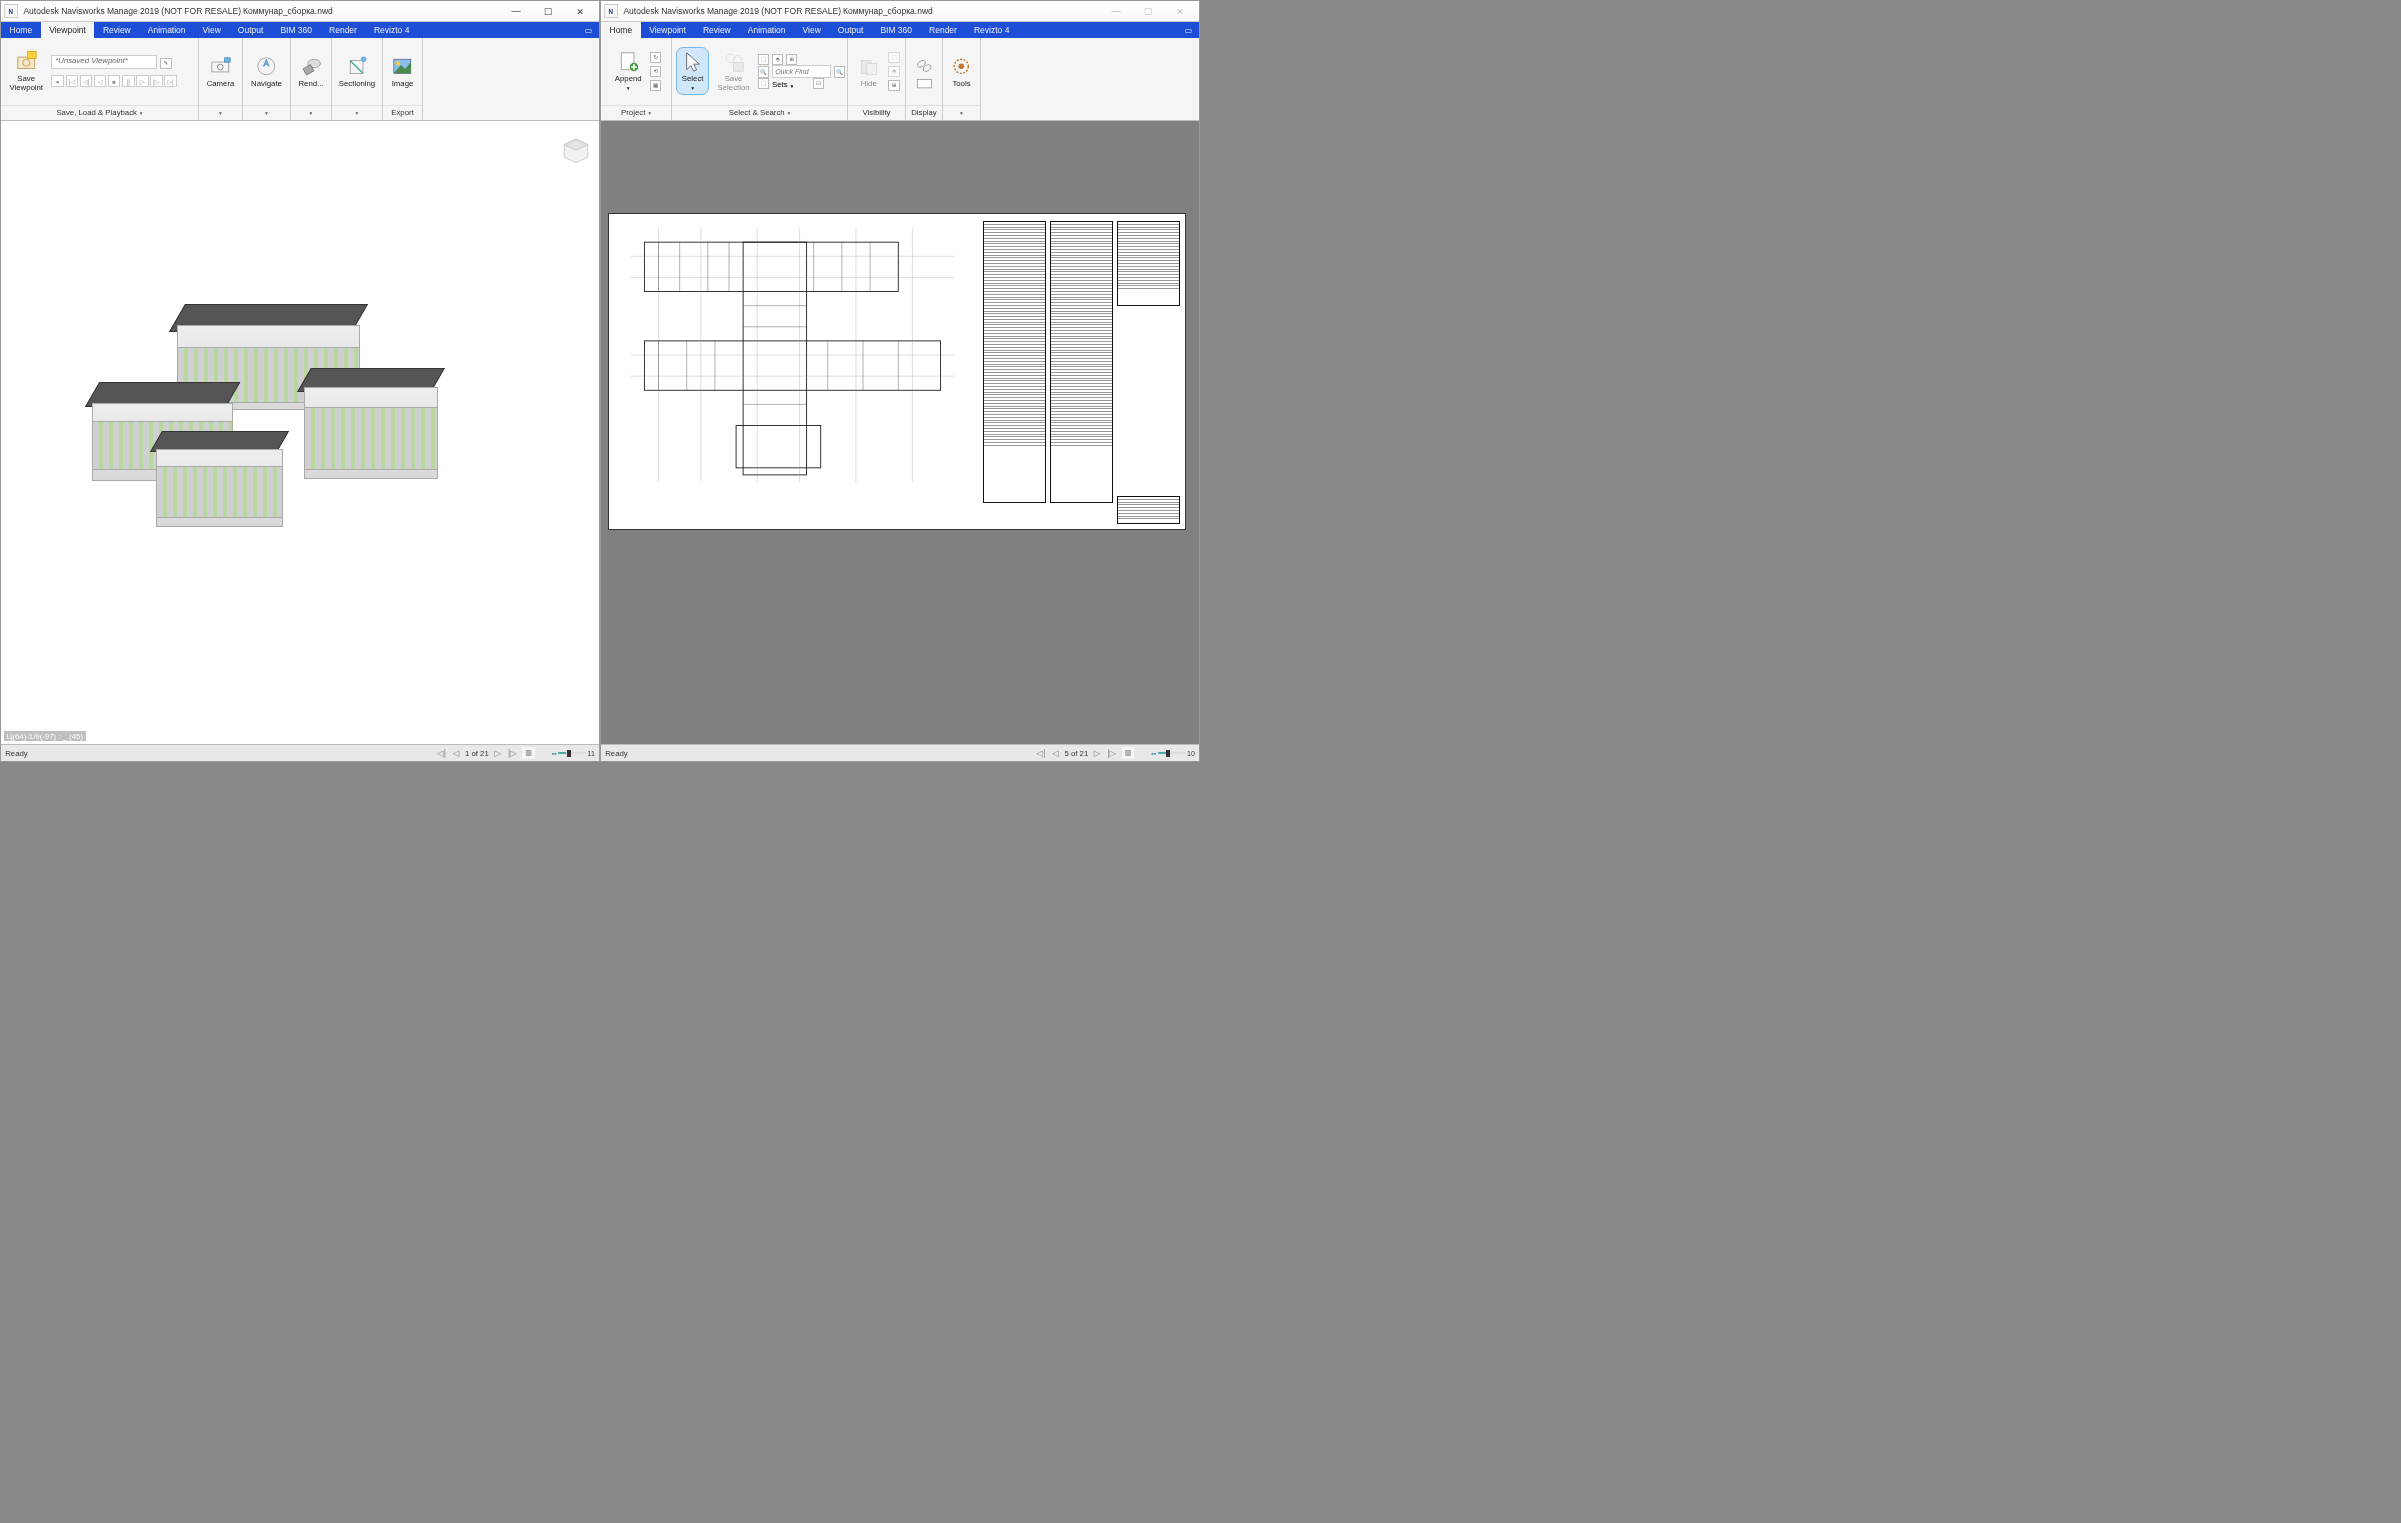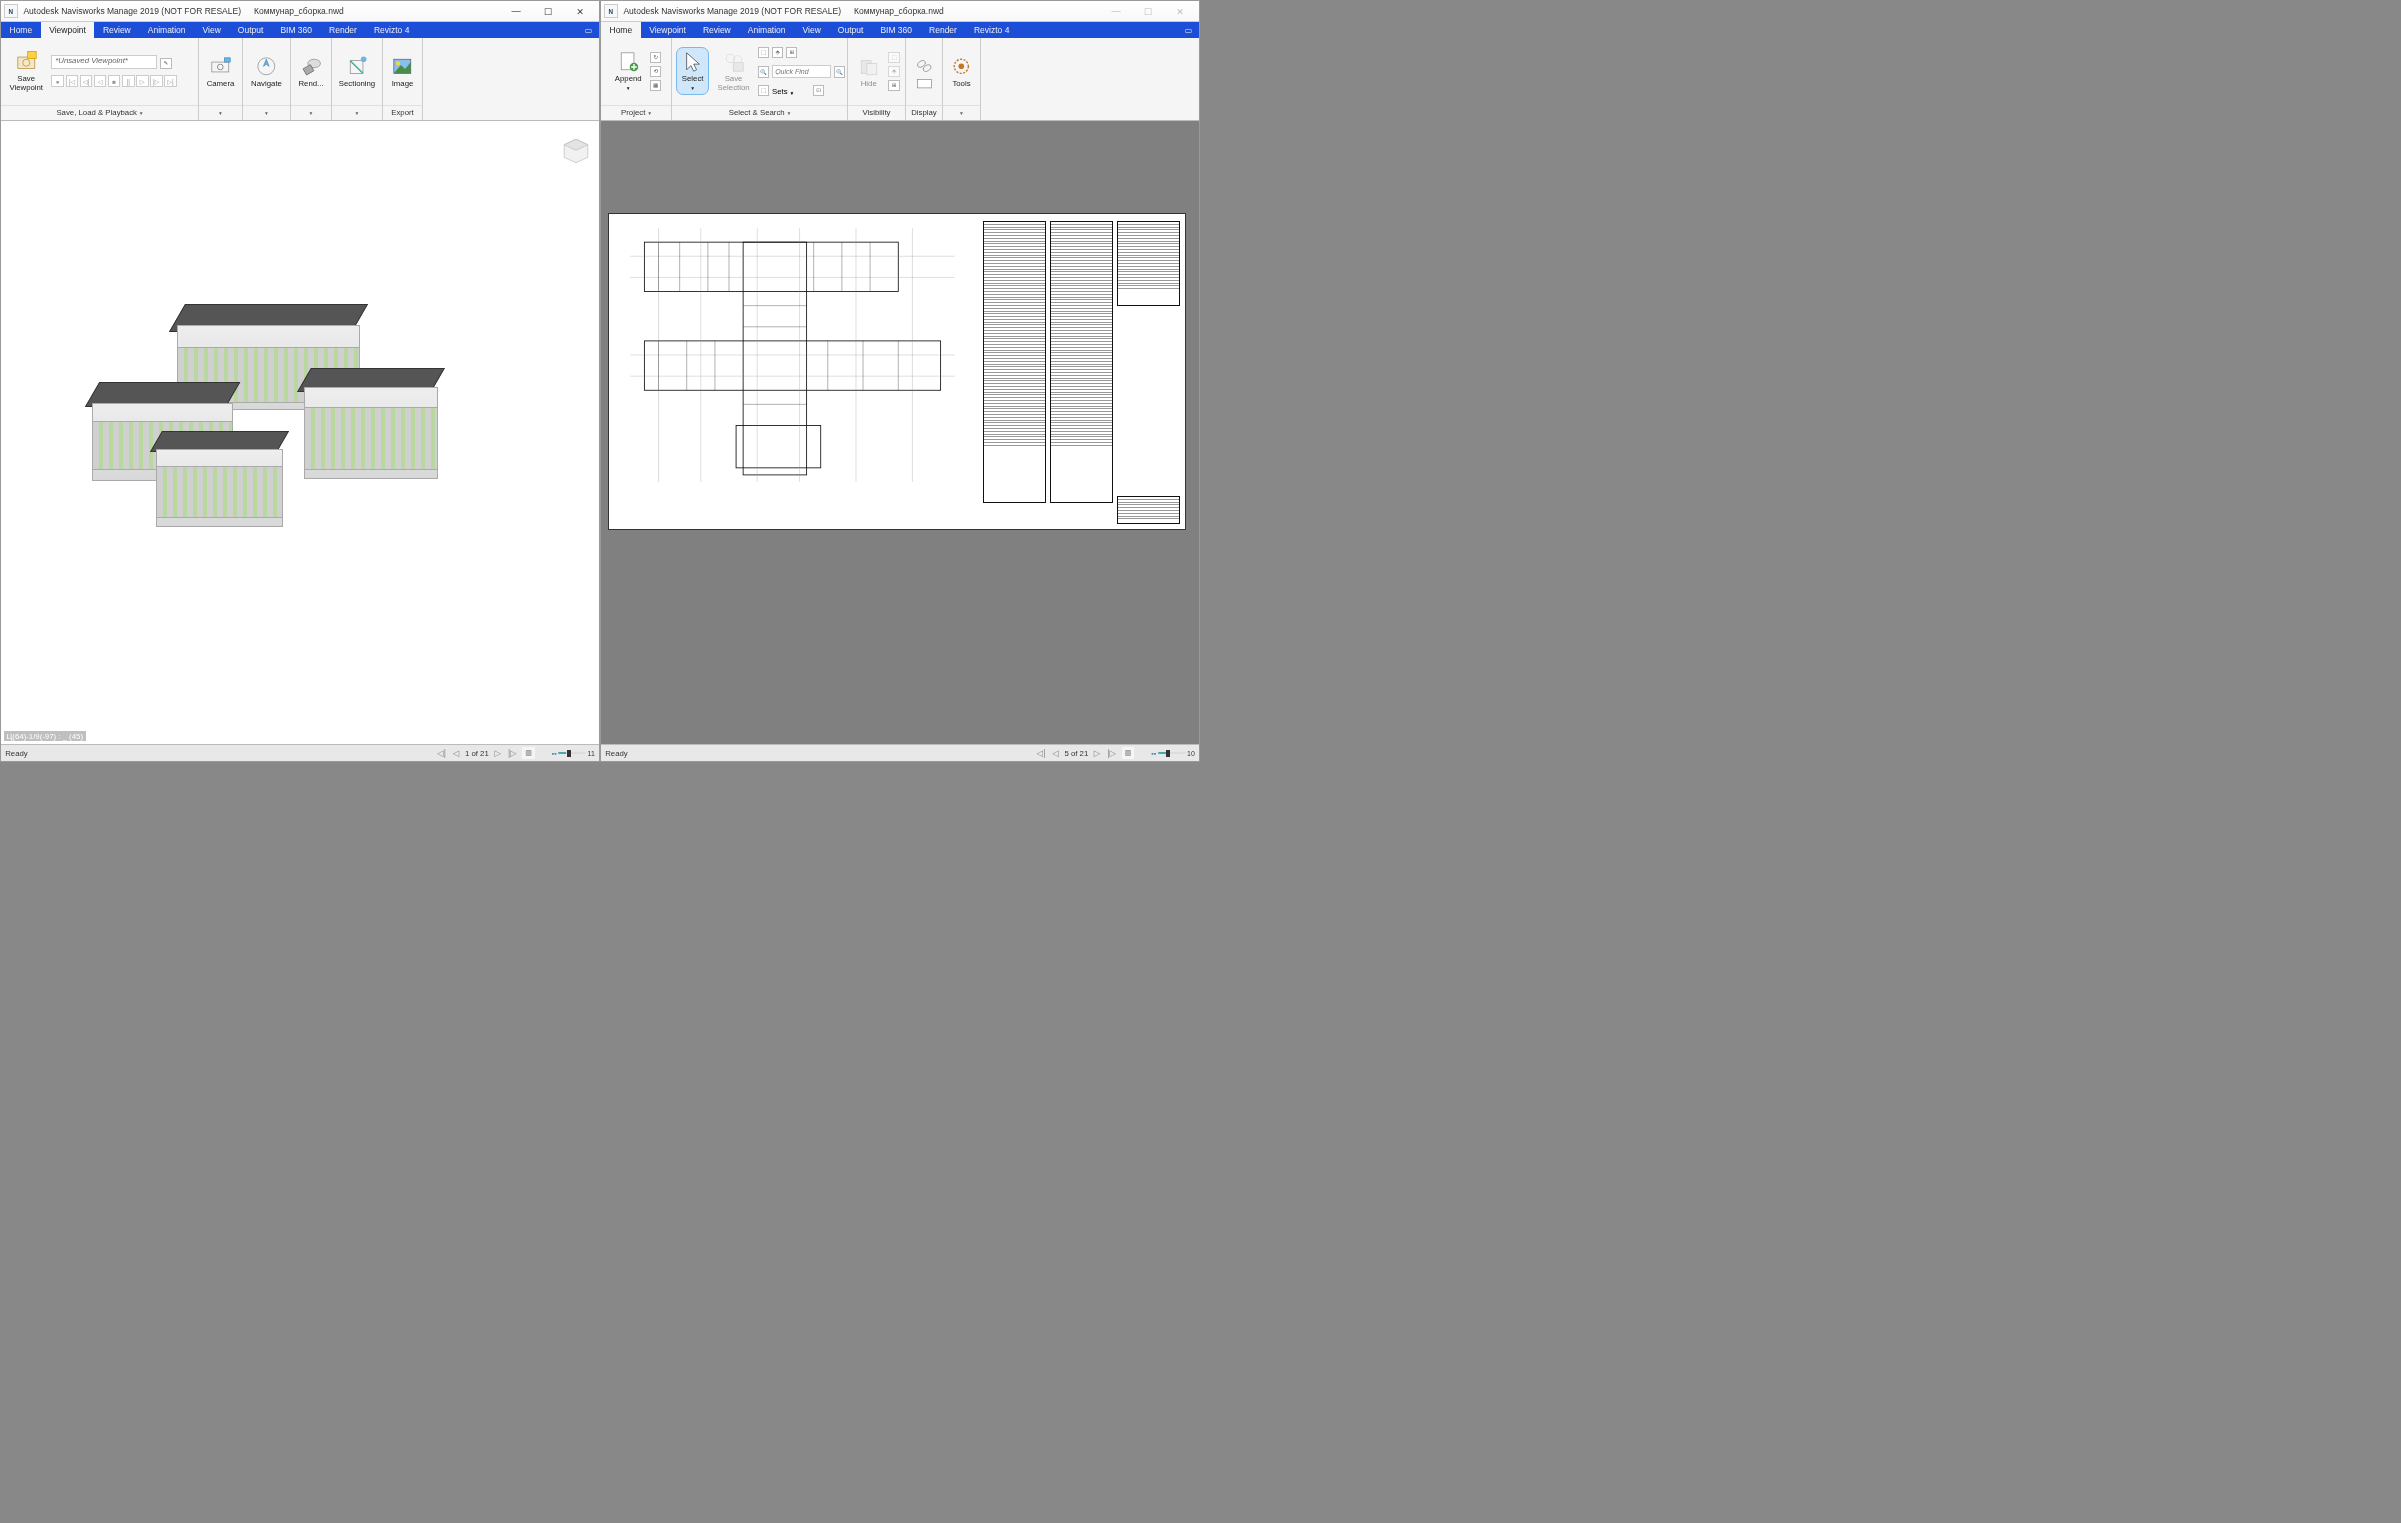--- a/index.html
+++ b/index.html
@@ -1,20 +1,20 @@
 <!DOCTYPE html>
 <html style="font-size:11.3px"><head>
 <meta charset="utf-8">
 <style>
 * { margin:0; padding:0; box-sizing:border-box; }
 body { font-family:"Segoe UI",Arial,sans-serif; font-size:8.5px; background:#888; width:1201px; height:762px; overflow:hidden; display:flex; }
 .app { width:600px; height:762px; background:#888; display:flex; flex-direction:column; border:0.7px solid #999; }
 .titlebar { height:21px; background:linear-gradient(#fff,#f8f8f8); border-bottom:0.7px solid #ccc; display:flex; align-items:center; padding:0 2.8px; font-size:8.5px; }
 .titlebar .appicon { width:14px; height:14px; background:#f8f8f8; border:0.7px solid #ccc; margin-right:5.6px; display:flex; align-items:center; justify-content:center; font-size:6.3px; font-weight:bold; color:#1a3c7a; }
-.titlebar .title-seg { margin-right:13px; color:#333; }
+.titlebar .title-seg { margin-right:2px; color:#333; }
 .titlebar .spacer { flex:1; }
 .winbtn { width:32px; height:20px; display:flex; align-items:center; justify-content:center; color:#333; font-size:9.2px; }
 .menubar { height:16px; background:#1d4ed8; display:flex; align-items:stretch; font-size:8.5px; color:#eee; }
 .menubar .mitem { padding:0 8.5px; display:flex; align-items:center; }
 .menubar .mitem.active { background:#f5f5f5; color:#222; }
 .menubar .endbox { margin-left:auto; width:21px; display:flex; align-items:center; justify-content:center; font-size:7.8px; }
 .ribbon { background:#f5f5f5; border-bottom:0.7px solid #bbb; display:flex; height:83px; }
 .rgroup { border-right:0.7px solid #ccc; display:flex; flex-direction:column; }
 .rbody { flex:1; display:flex; align-items:center; justify-content:center; padding:2.8px 4.2px; gap:4.2px; }
 .rfoot { height:15.5px; border-top:0.7px solid #e0e0e0; display:flex; align-items:center; justify-content:center; font-size:7.8px; color:#333; gap:2.8px; padding:0 4.2px; white-space:nowrap; }
@@ -299,21 +299,21 @@
           <div class="ico">
               <svg width="22.6" height="22.6" viewBox="0 0 32 32">
                 <circle cx="12" cy="12" r="6" fill="none" stroke="#bbb"></circle>
                 <circle cx="22" cy="14" r="6" fill="none" stroke="#bbb"></circle>
                 <rect x="16" y="18" width="14" height="12" fill="#ddd" stroke="#aaa"></rect>
               </svg>
             </div>
           <div class="lbl">Save
 Selection</div>
         </div>
-        <div class="col" style="align-items:flex-start;gap:7px">
+        <div class="col" style="align-items:flex-start;gap:0">
           <div class="row">
               <div class="sm-ico">⬚</div>
               <div class="sm-ico">⬘</div>
               <div class="sm-ico">⊞</div>
             </div>
           <div class="row">
               <div class="sm-ico">🔍</div>
               <input class="qf" placeholder="Quick Find" style="">
               <div class="sm-ico">🔍</div>
             </div>

